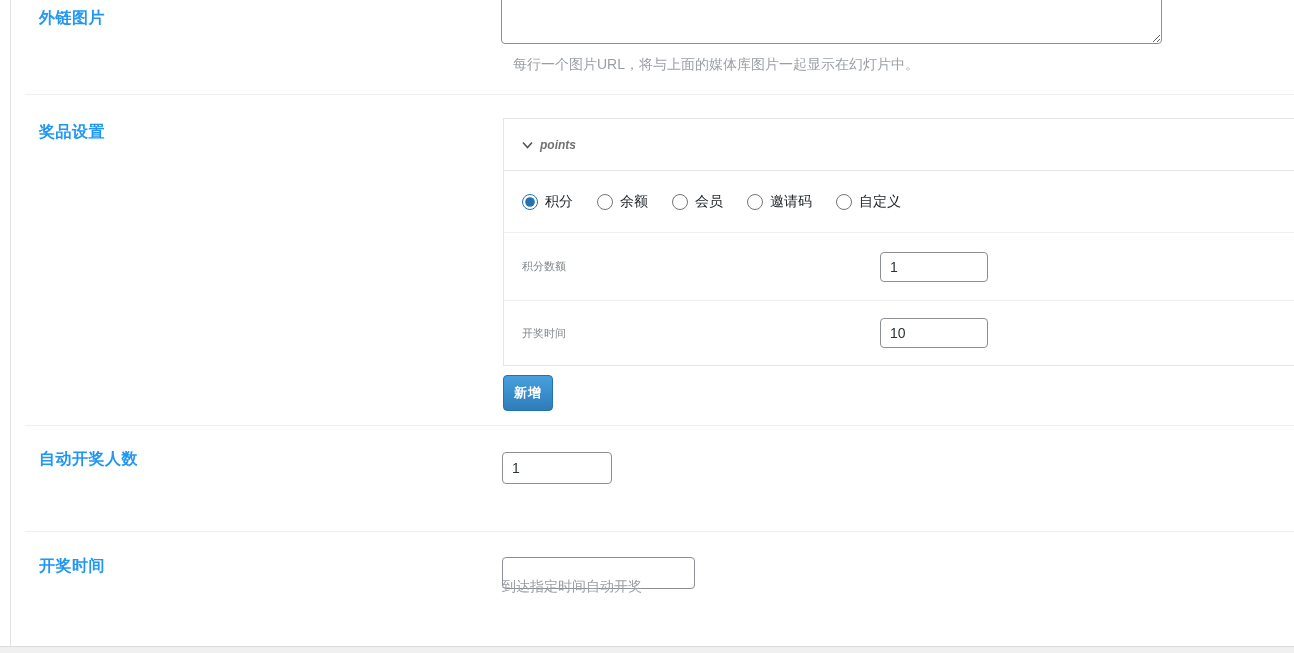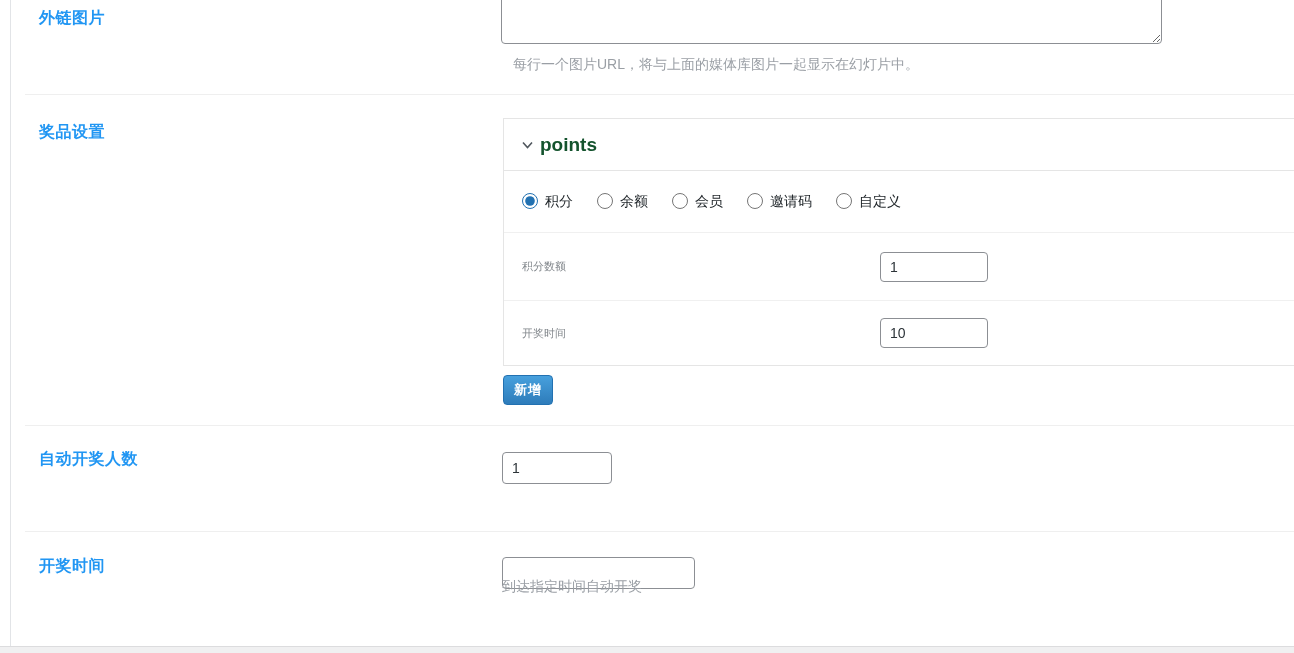--- a/index.html
+++ b/index.html
@@ -72,35 +72,36 @@
   .panel-header {
     height: 52px;
     display: flex;
     align-items: center;
     padding-left: 18px;
     border-bottom: 1px solid #e5e5e5;
     cursor: pointer;
   }
   .panel-header .chev { display: inline-flex; margin-right: 7px; }
   .panel-header .panel-title {
-    font-size: 19px;
+    font-size: 12px;
     font-weight: bold;
-    color: #14532d;
+    color: #737373;
+    font-style: italic;
   }
   .radio-row {
     height: 62px;
     display: flex;
     align-items: center;
     gap: 24px;
     padding-left: 18px;
     border-bottom: 1px solid #f0f0f0;
   }
   .radio-opt {
     display: inline-flex;
-    align-items: flex-start;
+    align-items: center;
     gap: 7px;
     font-size: 14px;
     color: #1d2327;
     cursor: pointer;
   }
   .radio-opt input[type="radio"] {
     width: 16px; height: 16px;
     accent-color: #2271b1;
     margin: 0;
     cursor: pointer;
@@ -127,21 +128,21 @@
     padding: 0 9px;
     font-size: 14px;
     font-family: "Liberation Sans", sans-serif;
     color: #2c3338;
     outline: none;
     background: #fff;
   }
   .add-btn {
     position: absolute;
     left: 492px; top: 375px;
-    width: 50px; height: 30px;
+    width: 50px; height: 36px;
     border: 1px solid #2271b1;
     border-radius: 4px;
     background: linear-gradient(#47a0dd, #2e7cba);
     color: #fff;
     font-size: 13px;
     font-weight: bold;
     font-family: "Liberation Sans", sans-serif;
     cursor: pointer;
     letter-spacing: 1px;
   }

